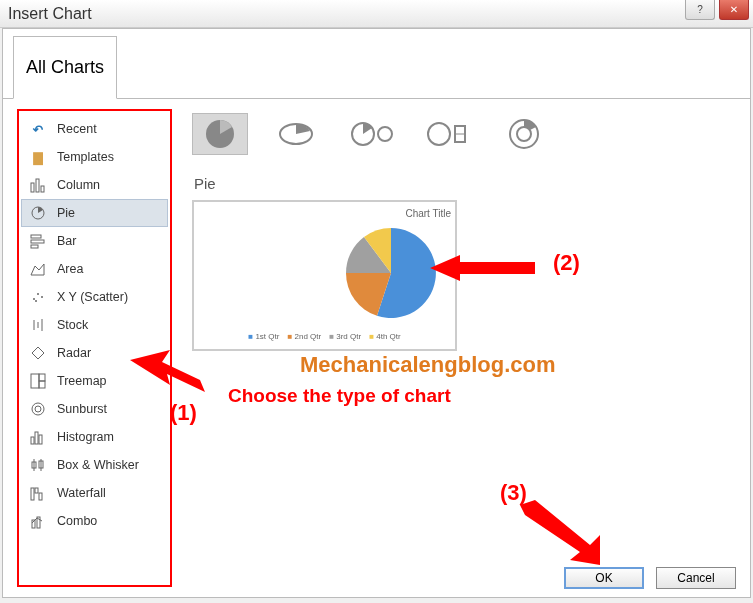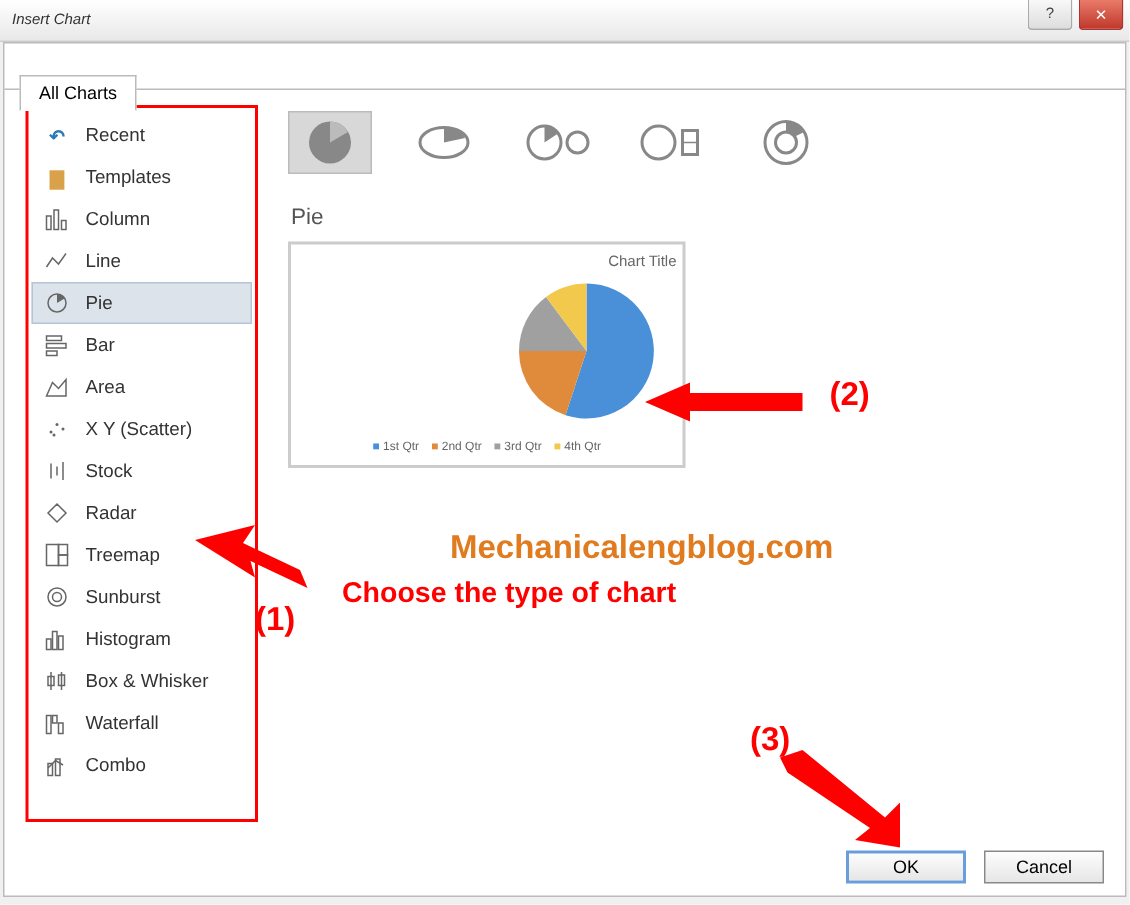--- a/index.html
+++ b/index.html
@@ -14,47 +14,47 @@
     }
     .titlebar {
       background: linear-gradient(#fff, #e8e8e8);
       border-bottom: 1px solid #ccc;
       height: 28px;
       display: flex;
       align-items: center;
       padding: 0 8px;
       position: relative;
     }
-    .titlebar .title { font-size: 10px; color: #333; font-style: italic; }
+    .titlebar .title { font-size: 16px; color: #333; }
     .titlebar .winbtns { position: absolute; right: 4px; top: 0; display: flex; gap: 4px; }
     .winbtn {
       width: 30px; height: 20px; border: 1px solid #aaa; border-top: none;
       background: linear-gradient(#f8f8f8,#ddd); display:flex; align-items:center; justify-content:center;
       font-size:10px; color:#444; border-radius: 0 0 3px 3px;
     }
     .winbtn.close { background: linear-gradient(#e97a6a,#c0392b); color:#fff; border-color:#a33; }
     .dialog-body {
       background: #fff;
       border: 1px solid #bbb;
       margin: 0 2px 2px 2px;
       height: 570px;
       position: relative;
     }
     .tabstrip {
       padding: 6px 6px 0 10px;
     }
     .tab {
       display: inline-block;
-      padding: 4px 12px;
+      padding: 20px 12px;
       border: 1px solid #bbb;
       border-bottom: 1px solid #fff;
       background: #fff;
-      font-size: 12px;
-      position: relative;
-      top: 15px;
+      font-size: 18px;
+      position: relative;
+      top: 1px;
     }
     .tab-underline { border-top: 1px solid #bbb; }
     .content {
       display: flex;
       padding: 10px 14px 50px 14px;
       gap: 20px;
       height: calc(100% - 30px);
     }
     .sidebar {
       width: 155px;
@@ -143,28 +143,20 @@
       </div>
       <div class="side-item">
         <span class="ico">
             <svg width="16" height="16">
               <rect x="1" y="6" width="3" height="9" fill="none" stroke="#666"></rect>
               <rect x="6" y="2" width="3" height="13" fill="none" stroke="#666"></rect>
               <rect x="11" y="9" width="3" height="6" fill="none" stroke="#666"></rect>
             </svg>
           </span>
         <span>Column</span>
-      </div>
-      <div class="side-item">
-        <span class="ico">
-            <svg width="16" height="16">
-              <polyline points="1,12 5,6 9,10 14,3" fill="none" stroke="#666"></polyline>
-            </svg>
-          </span>
-        <span>Line</span>
       </div>
       <div class="side-item selected">
         <span class="ico">
             <svg width="16" height="16">
               <circle cx="8" cy="8" r="6" fill="none" stroke="#666"></circle>
               <path d="M8 8 L8 2 A6 6 0 0 1 13 5 Z" fill="#666"></path>
             </svg>
           </span>
         <span>Pie</span>
       </div>

